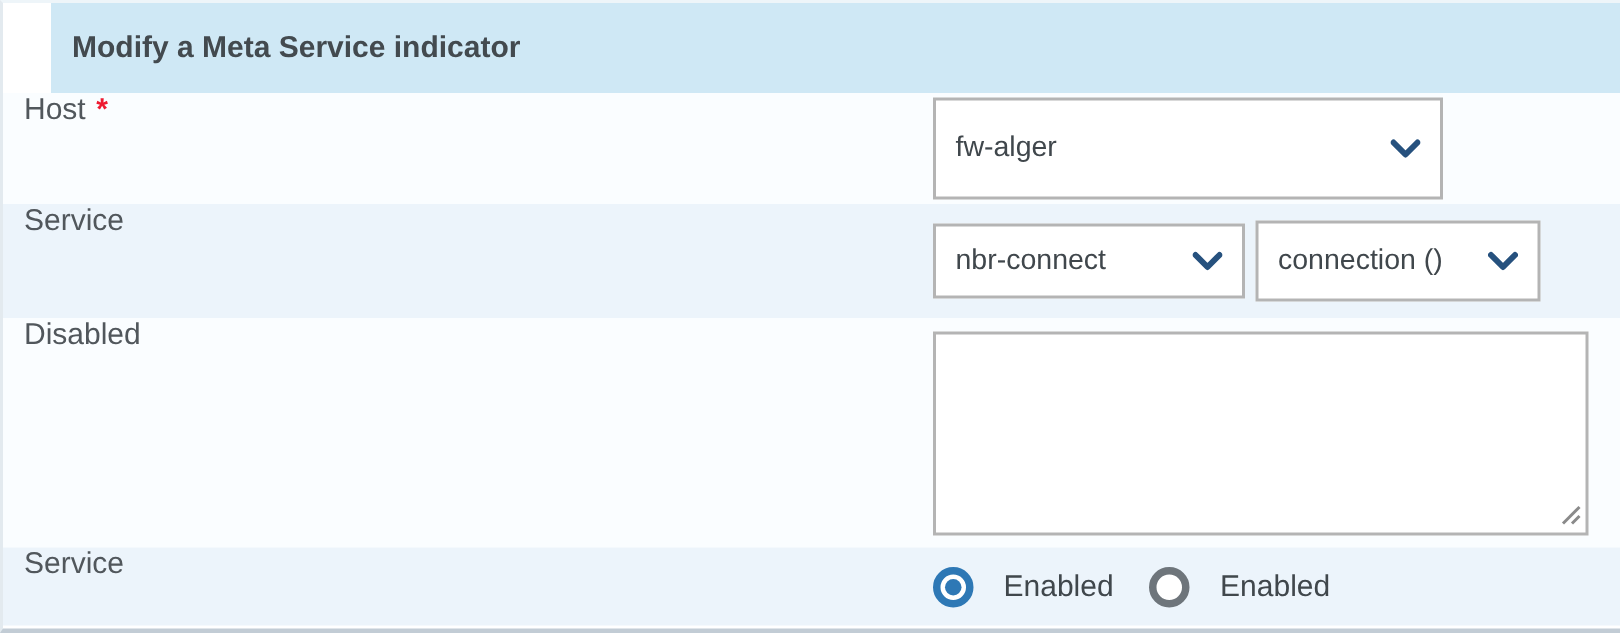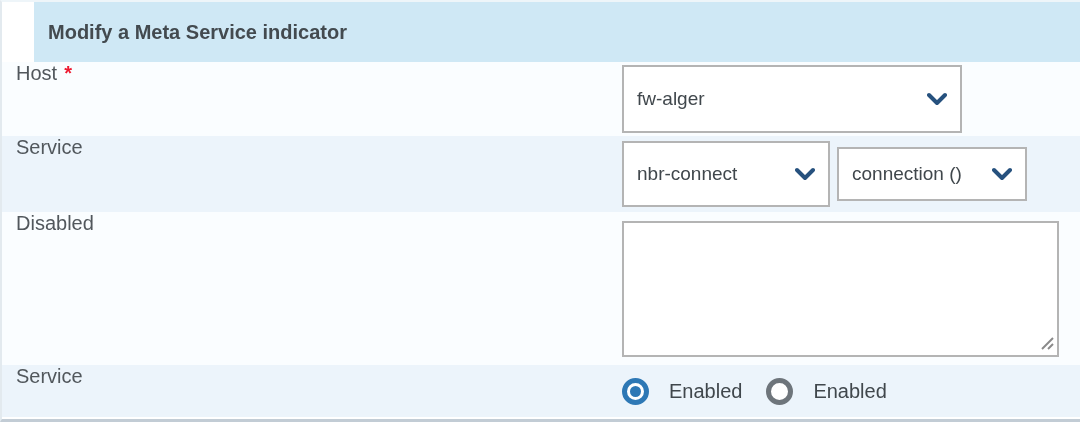--- a/index.html
+++ b/index.html
@@ -67,21 +67,21 @@
     box-sizing: border-box;
     display: flex;
     align-items: center;
     justify-content: space-between;
     padding: 0 13px 0 13px;
     font-size: 19px;
     color: #40474c;
     cursor: pointer;
   }
   .select-host    { width: 340px; height: 68px; }
-  .select-service { width: 208px; height: 66px; margin-right: 7px; }
+  .select-service { width: 208px; height: 50px; margin-right: 7px; }
   .select-metric  { width: 190px; height: 54px; }
   .chev {
     display: flex;
     align-items: center;
     flex: 0 0 auto;
     margin-left: 8px;
   }
   .textarea-wrap {
     position: relative;
     display: inline-block;

